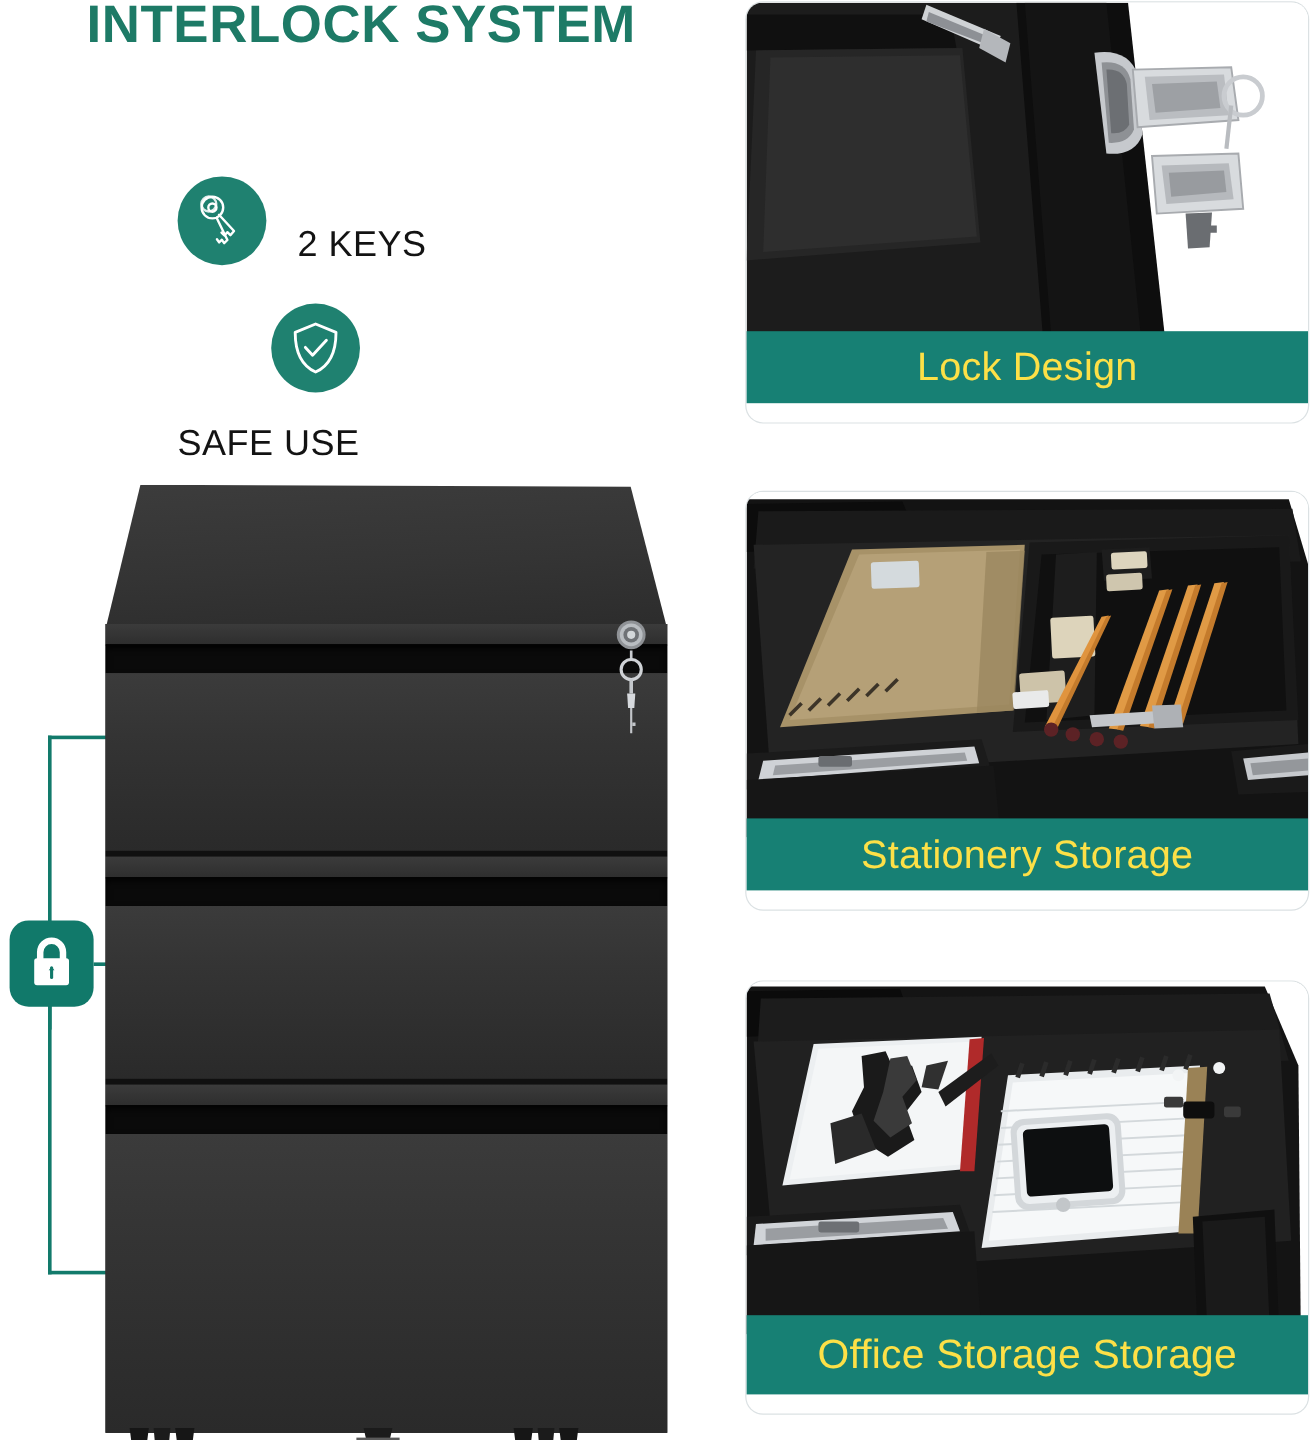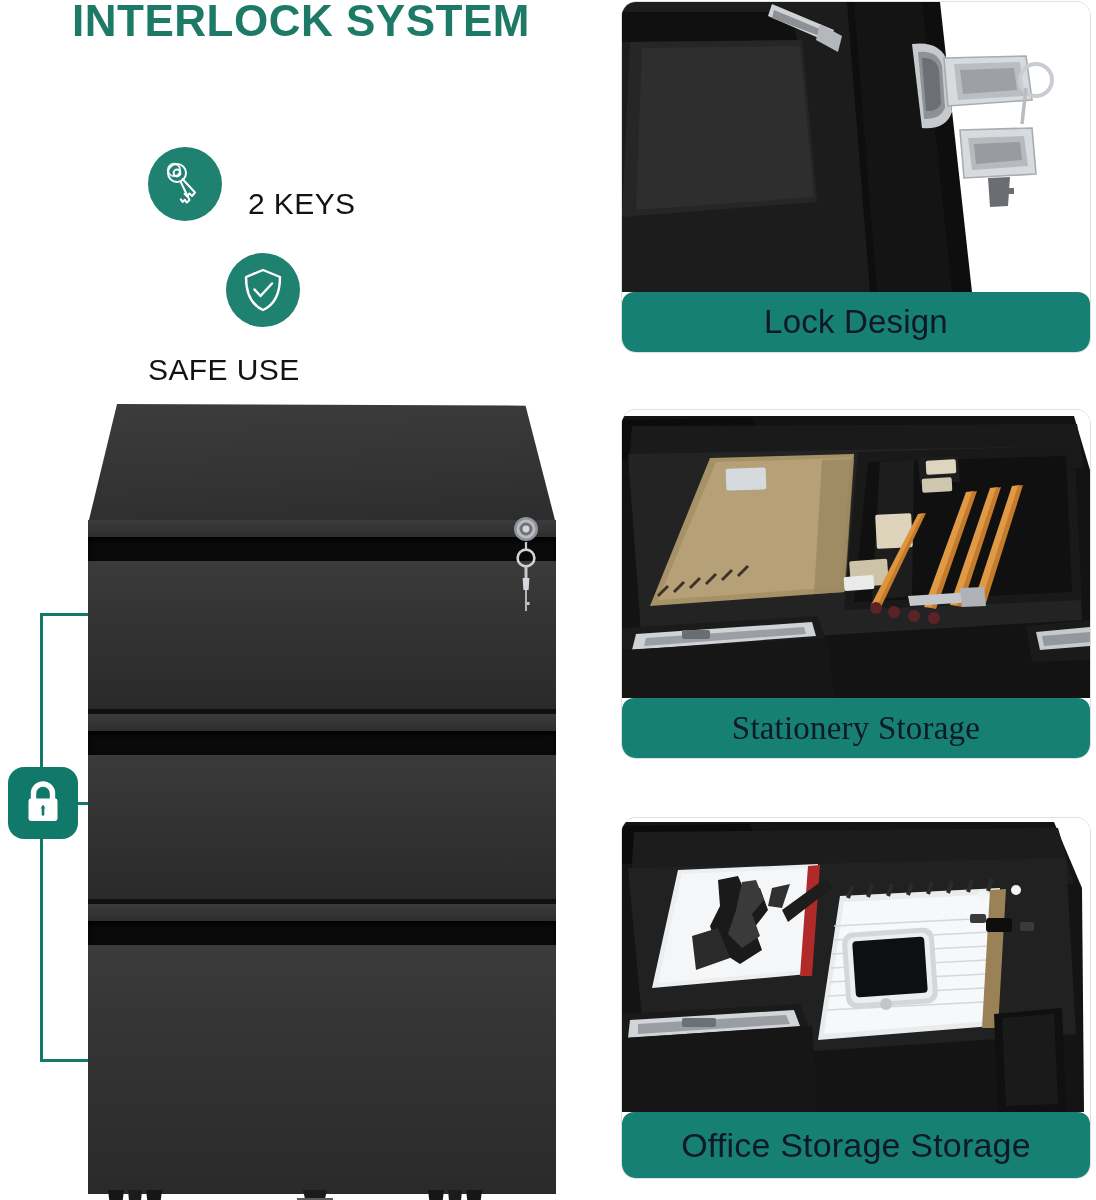--- a/index.html
+++ b/index.html
@@ -183,47 +183,46 @@
   .photo-panel {
     position: absolute;
     left: 622px;
     width: 468px;
     border-radius: 14px;
     overflow: hidden;
     background: #ffffff;
     box-shadow: 0 0 0 1px rgba(215,222,224,0.9);
   }
   #photo-panel-0 { top: 2px;   height: 350px; }
-  #photo-panel-1 { top: 410px; height: 348px; font-family: Liberation Serif, serif; }
+  #photo-panel-1 { top: 410px; height: 348px; }
   #photo-panel-2 { top: 818px; height: 360px; }
 
   .panel-art {
     position: absolute;
     left: 0; top: 0;
     width: 100%;
     bottom: 60px;
     overflow: hidden;
     background: #ffffff;
   }
   #photo-panel-2 .panel-art { bottom: 66px; }
 
   .panel-caption {
     position: absolute;
-    left: 0; right: 0; bottom: 0;
+    left: 0; right: 0; bottom: 16px;
     height: 60px;
     background: #178074;
-    color: #0f172a;
+    color: #fde047;
     display: flex;
     align-items: center;
     justify-content: center;
     font-size: 33px;
     font-weight: normal;
     letter-spacing: 0.2px;
     white-space: nowrap;
-    border-radius: 12px;
   }
   #photo-panel-2 .panel-caption { height: 66px; font-size: 34px; }
 
   .panel-art svg { display: block; width: 100%; height: 100%; }
 </style>
 </head>
 <body>
 
 <div id="left-column">
 

